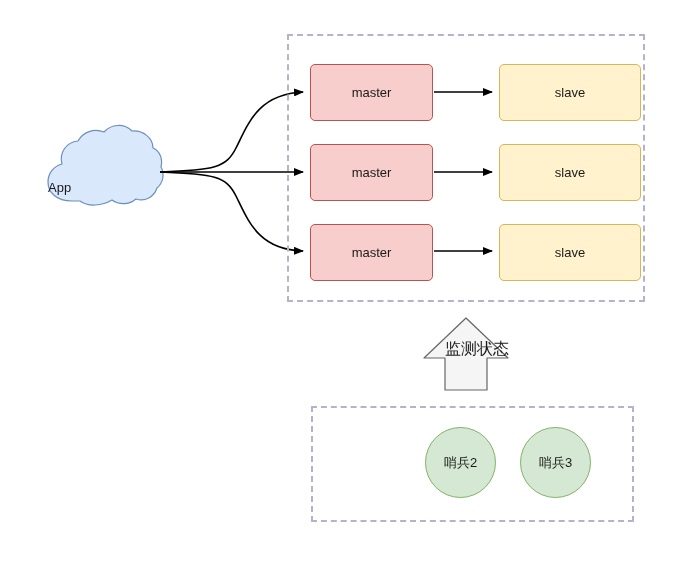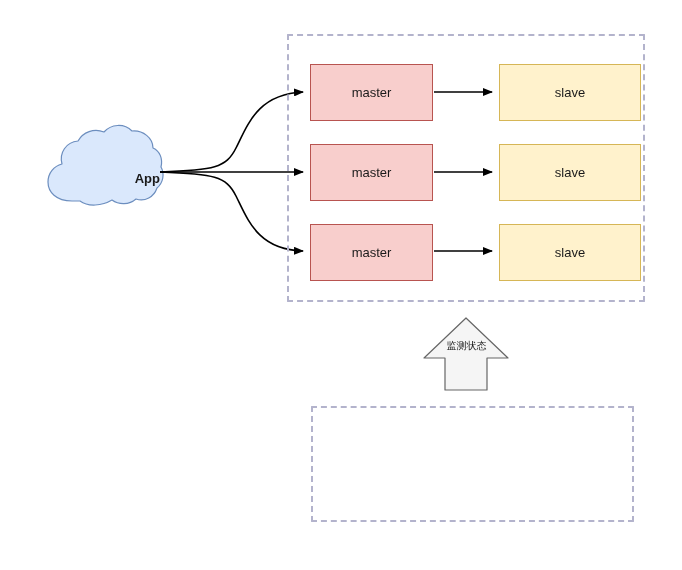--- a/index.html
+++ b/index.html
@@ -46,21 +46,21 @@
   #sentinel-group {
     left: 311px;
     top: 406px;
     width: 323px;
     height: 116px;
   }
   
   .node-box {
     position: absolute;
     box-sizing: border-box;
-    border-radius: 0;
+    border-radius: 5px;
     display: flex;
     align-items: center;
     justify-content: center;
     font-size: 13px;
     color: #1a1a1a;
     line-height: 1;
   }
   .node-master {
     background: #f8cecc;
     border: 1px solid #b85450;
@@ -94,36 +94,35 @@
     color: #1a1a1a;
     top: 427px;
   }
   #sentinel-1 { left: 330px; }
   #sentinel-2 { left: 425px; }
   #sentinel-3 { left: 520px; }
   
   #cloud-label {
     position: absolute;
     left: 48px;
-    top: 171px;
+    top: 180px;
     width: 112px;
-    text-align: right;
+    text-align: left;
     font-size: 13px;
     color: #1a1a1a;
     pointer-events: none;
-    font-weight: bold;
   }
   
   #monitor-arrow-label {
     position: absolute;
     left: 424px;
     top: 339px;
     width: 85px;
-    text-align: center;
-    font-size: 10px;
+    text-align: right;
+    font-size: 16px;
     color: #1a1a1a;
     pointer-events: none;
   }
 </style>
 </head>
 <body>
 
 <div id="canvas">
 
   <svg class="layer-svg" viewBox="0 0 682 570">
@@ -192,14 +191,20 @@
   <div class="node-box node-slave row-3">
     <span>slave</span>
   </div>
 
   <div id="cloud-label">App</div>
 
   <div id="monitor-arrow-label">监测状态</div>
 
   <div class="group-box" id="sentinel-group"></div>
 
+  <div class="node-circle" id="sentinel-2">
+    <span>哨兵2</span>
+  </div>
+  <div class="node-circle" id="sentinel-3">
+    <span>哨兵3</span>
+  </div>
 
 </div>
 
 </body></html>

